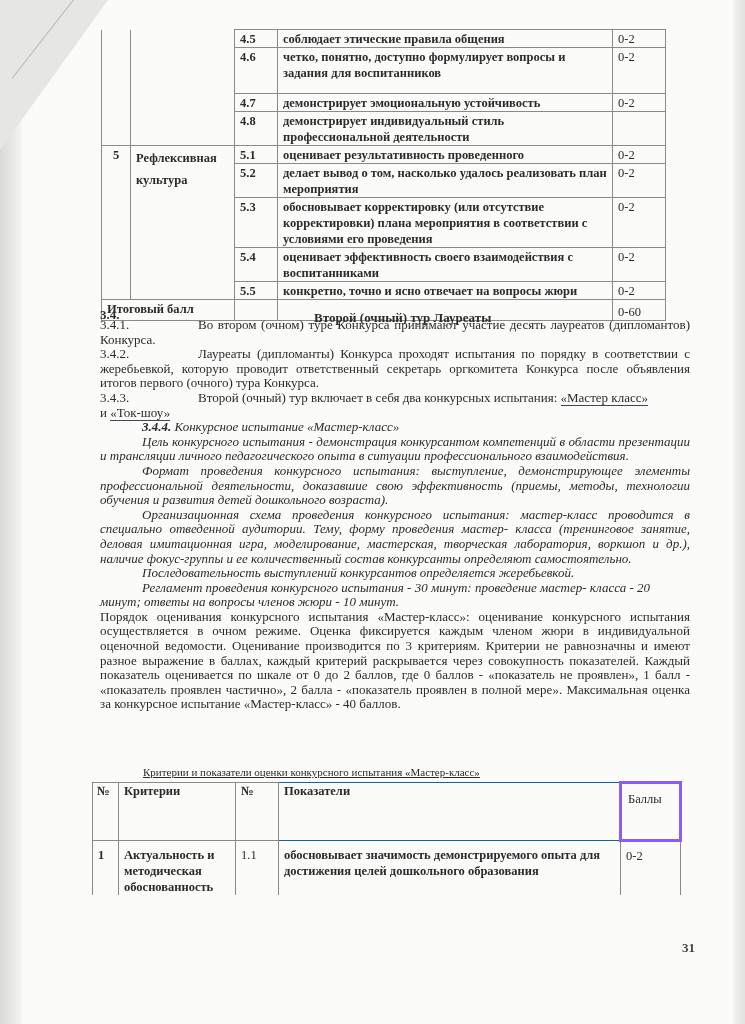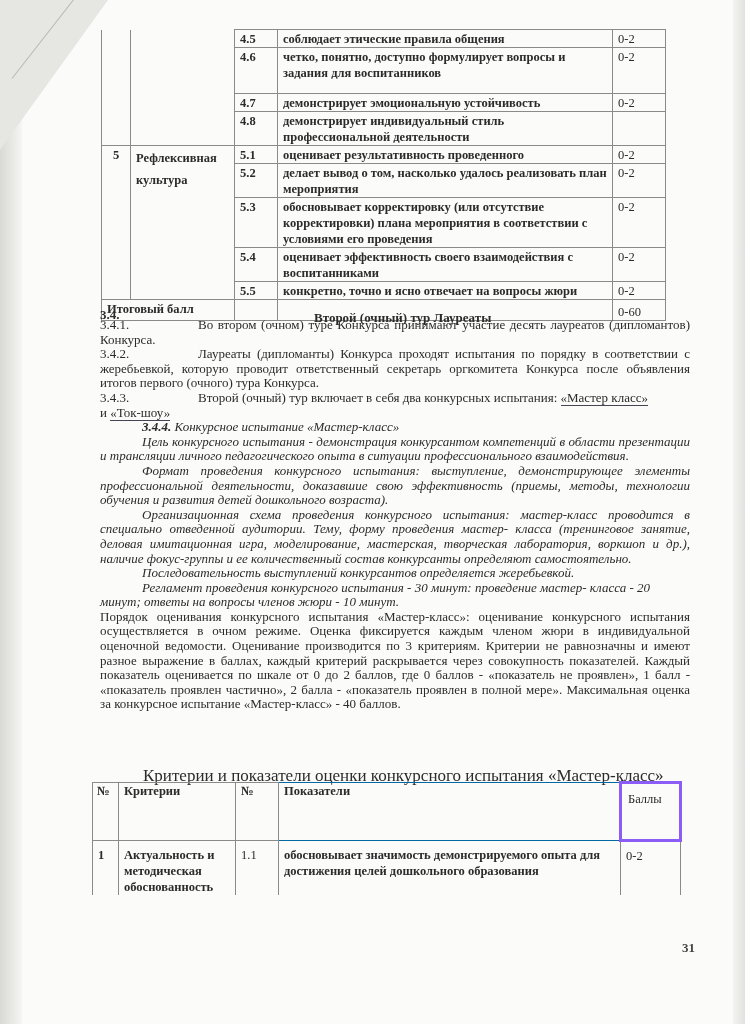--- a/index.html
+++ b/index.html
@@ -27,21 +27,21 @@
   #t2 col.c1{width:26px;} #t2 col.c2{width:117px;} #t2 col.c3{width:43px;}
   #t2 col.c4{width:342px;} #t2 col.c5{width:60px;}
 
   .text{position:absolute;left:100px;width:590px;font-size:13px;line-height:14.6px;text-align:justify;}
   .text p{margin:0;}
   .indent{text-indent:42px;font-style:italic;}
   .numlabel{display:inline-block;width:98px;}
   .sec-head{position:absolute;left:100px;top:307px;width:590px;font-size:13px;font-weight:bold;}
   .sec-head .title{position:absolute;left:214px;top:3px;}
   .underline-hand{border-bottom:1.5px solid #445;}
-  .caption{position:absolute;left:143px;top:766px;font-size:17px;text-align:center;}
+  .caption{position:absolute;left:143px;top:766px;font-size:11px;text-decoration:underline;text-align:center;}
 </style>
 </head>
 <body>
 
 <div class="paper-edge-left"></div>
 <div class="fold"></div>
 <div class="fold-line"></div>
 <div class="paper-edge-right"></div>
 
 <table class="grid" id="t1">

